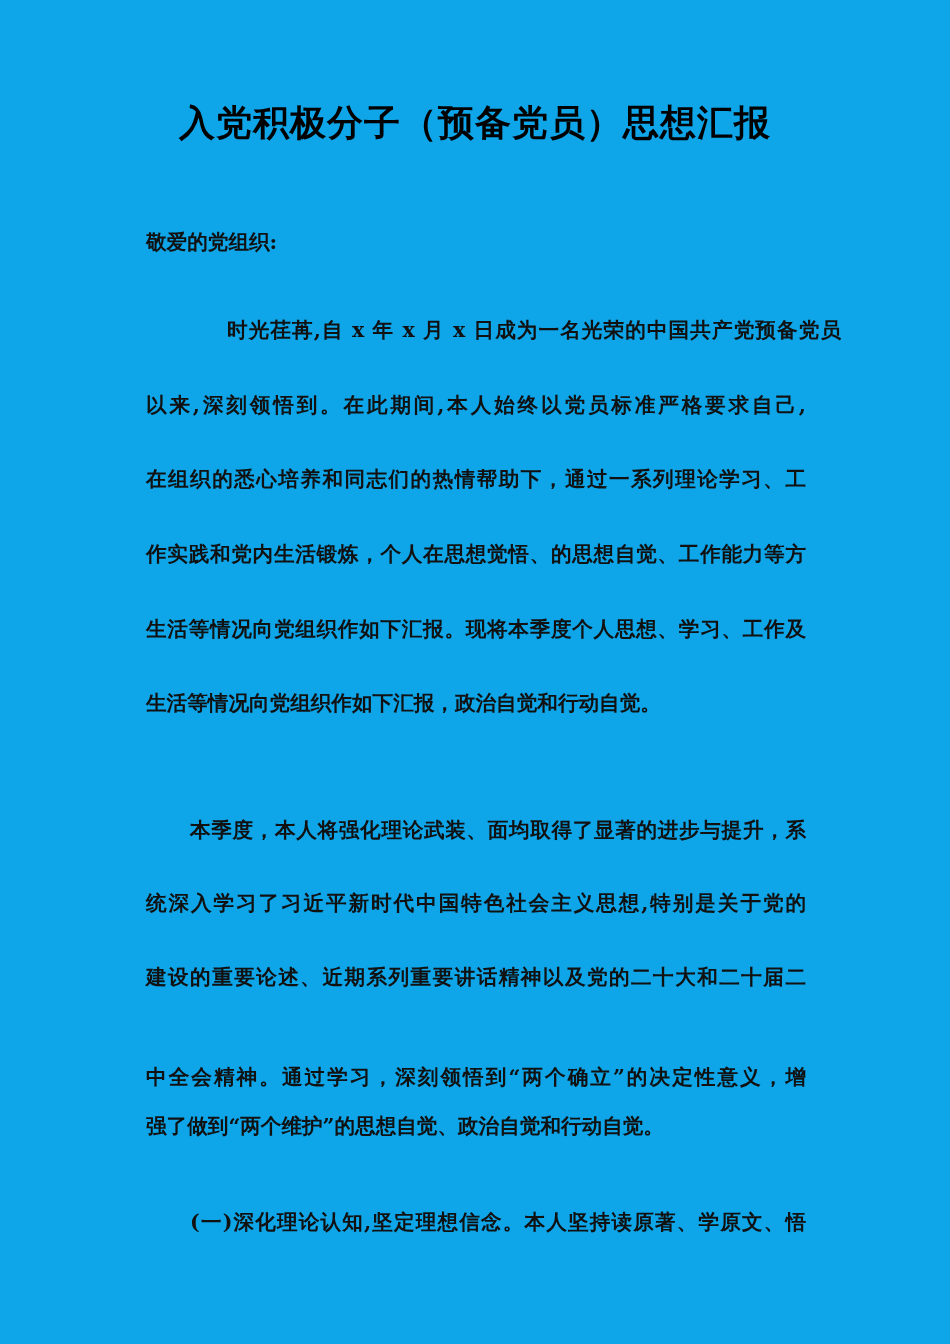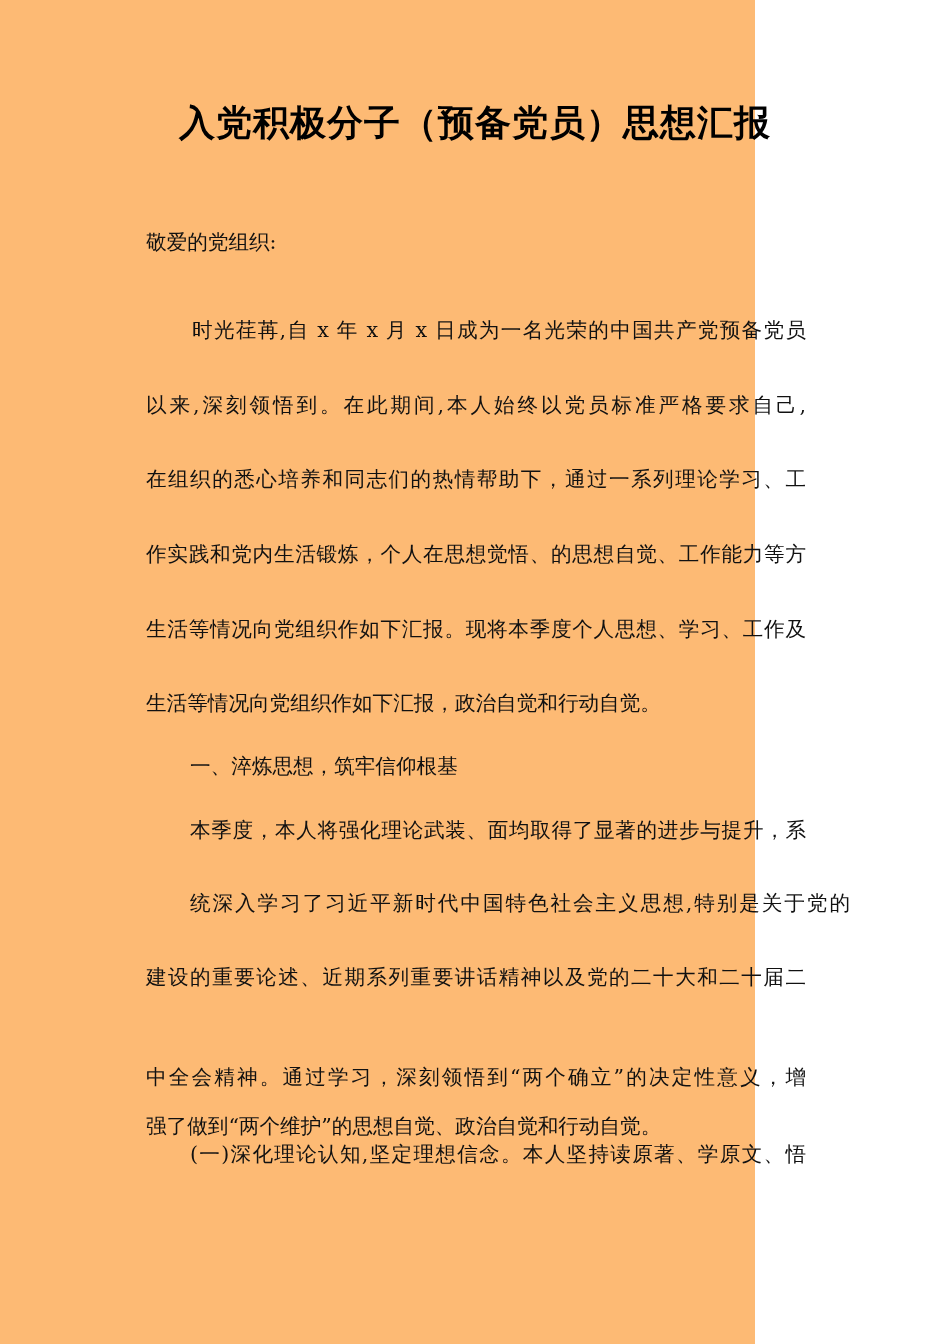--- a/index.html
+++ b/index.html
@@ -11,23 +11,23 @@
       width: 950px;
       height: 1344px;
       position: relative;
       overflow: hidden;
       font-family: "DejaVu Serif", "Liberation Serif", serif;
       color: #111111;
     }
     .page {
       position: absolute;
       left: 0; top: 0;
-      width: 755px;
+      width: 950px;
       height: 1344px;
-      background: #fdba74;
+      background: #0ea5e9;
     }
     .title {
       position: absolute;
       top: 98px;
       left: 0;
       width: 950px;
       text-align: center;
       font-size: 36px;
       font-weight: bold;
       letter-spacing: 1px;
@@ -38,20 +38,21 @@
     .line {
       position: absolute;
       left: 146px;
       width: 660px;
       font-size: 20.6px;
       line-height: 28px;
       white-space: nowrap;
       color: #111;
       text-align: justify;
       text-align-last: justify;
+      font-weight: bold;
     }
     .line.last {
       text-align-last: left;
     }
     .line.indent {
       left: 190px;
       width: 616px;
     }
     .line.indent-short {
       left: 192px;
@@ -61,35 +62,34 @@
 </head>
 <body>
 
 <div class="page">
 
   <div class="title">入党积极分子（预备党员）思想汇报</div>
 
   <div class="line last" style="top:228px;">敬爱的党组织:</div>
 
   <div>
-    <div class="line indent-short" style="top:316px;">时光荏苒,自 x 年 x 月 x 日成为一名光荣的中国共产党预备党员</div>
+    <div class="line indent-short" style="top:316px;margin-left:35px;">时光荏苒,自 x 年 x 月 x 日成为一名光荣的中国共产党预备党员</div>
     <div class="line" style="top:391px;">以来,深刻领悟到。在此期间,本人始终以党员标准严格要求自己,</div>
     <div class="line" style="top:465px;">在组织的悉心培养和同志们的热情帮助下，通过一系列理论学习、工</div>
     <div class="line" style="top:540px;">作实践和党内生活锻炼，个人在思想觉悟、的思想自觉、工作能力等方</div>
     <div class="line" style="top:615px;">生活等情况向党组织作如下汇报。现将本季度个人思想、学习、工作及</div>
     <div class="line last" style="top:689px;">生活等情况向党组织作如下汇报，政治自觉和行动自觉。</div>
   </div>
 
-  <div class="line last indent" style="top:752px;">一、淬炼思想，筑牢信仰根基</div>
 
   <div>
     <div class="line indent" style="top:816px;">本季度，本人将强化理论武装、面均取得了显著的进步与提升，系</div>
-    <div class="line" style="top:889px;margin-left:44px;">统深入学习了习近平新时代中国特色社会主义思想,特别是关于党的</div>
+    <div class="line" style="top:889px;">统深入学习了习近平新时代中国特色社会主义思想,特别是关于党的</div>
     <div class="line" style="top:963px;">建设的重要论述、近期系列重要讲话精神以及党的二十大和二十届二</div>
     <div class="line" style="top:1038px;margin-top:25px;">中全会精神。通过学习，深刻领悟到“两个确立”的决定性意义，增</div>
     <div class="line last" style="top:1112px;">强了做到“两个维护”的思想自觉、政治自觉和行动自觉。</div>
   </div>
 
   <div>
-    <div class="line indent" style="top:1140px;">(一)深化理论认知,坚定理想信念。本人坚持读原著、学原文、悟</div>
+    <div class="line indent" style="top:1208px;">(一)深化理论认知,坚定理想信念。本人坚持读原著、学原文、悟</div>
   </div>
 
 </div>
 
 </body></html>

